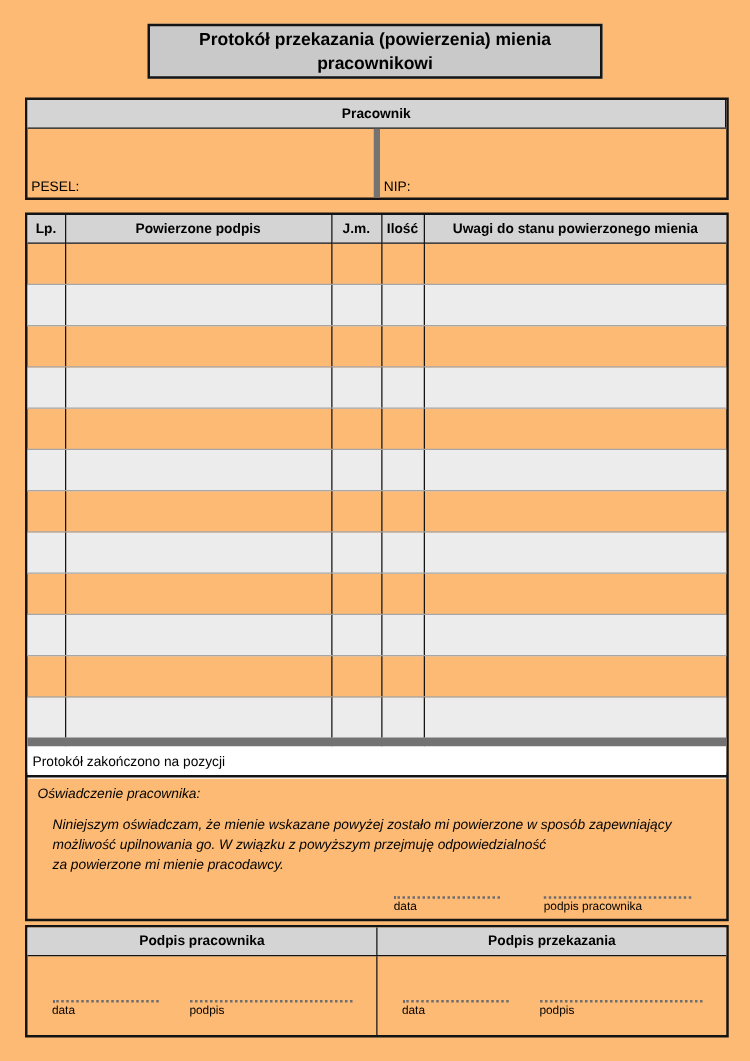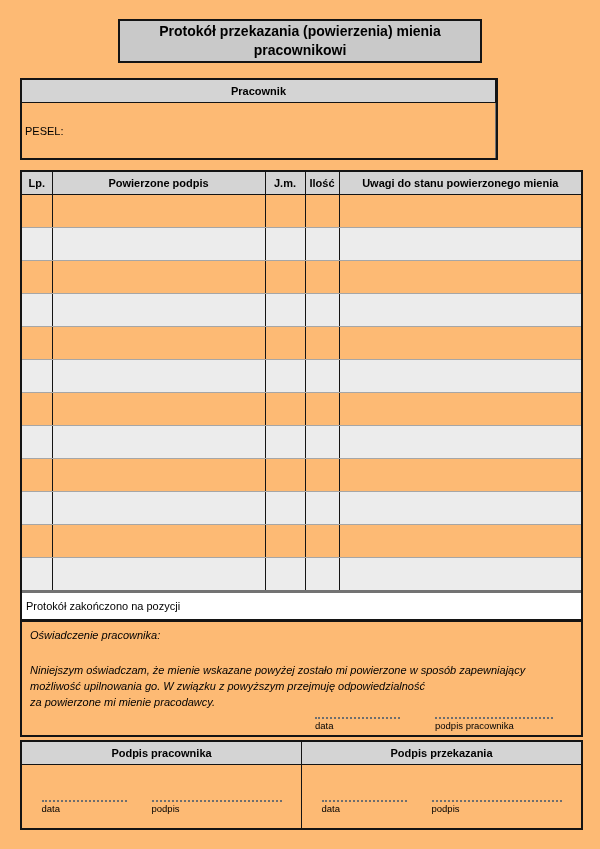--- a/index.html
+++ b/index.html
@@ -13,36 +13,36 @@
   }
   
   .title-box {
     position:absolute; left:118px; top:19px; width:364px; height:44px;
     box-sizing:border-box; border:2px solid #141414; background:#c9c9c9;
     display:flex; align-items:center; justify-content:center; text-align:center;
     font-weight:bold; font-size:14px; line-height:1.35;
   }
   
   .party-table {
-    position:absolute; left:20px; top:78px; width:478px; height:82px;
+    position:absolute; left:20px; top:78px; width:563px; height:82px;
     box-sizing:border-box; border:2px solid #141414;
     display:flex; flex-direction:column;
   }
   .party-head { display:flex; height:22px; background:#d4d4d4; border-bottom:1px solid #141414; }
   .party-head .cell {
     flex:1; display:flex; align-items:center; justify-content:center;
     font-weight:bold; font-size:11px;
   }
   .party-head .cell.first { border-right:1px solid #141414; }
   .party-body { flex:1; display:flex; }
   .party-body .cell {
     flex:1; display:flex; align-items:flex-end;
     font-size:11px; padding:2px 3px; box-sizing:border-box;
   }
-  .party-body .cell.first { border-right:1px solid #737373;align-items:center; }
+  .party-body .cell.first { border-right:5px solid #737373; }
   
   .main-table {
     position:absolute; left:20px; top:170px; width:563px; height:450px;
     box-sizing:border-box; border:2px solid #141414;
   }
   .main-table table {
     width:100%; height:100%; border-collapse:collapse; table-layout:fixed;
   }
   .main-table th {
     background:#d4d4d4; font-weight:bold; font-size:11px; height:22px;
@@ -50,31 +50,31 @@
     text-align:center; padding:0 1px;
   }
   .main-table th:last-child { border-right:none; }
   .main-table td.body-cell {
     border-right:1px solid #141414; border-bottom:1px solid #a6a6a6;
     height:32px; padding:0;
   }
   .main-table td.body-cell:last-child { border-right:none; }
   .main-table tr.stripe td { background:#ececec; }
   .main-table td.footer-cell {
-    border-top:3px solid #737373; height:22px; background:#fff;
+    border-top:7px solid #737373; height:22px; background:#fff;
     font-size:11px; padding:2px 4px; vertical-align:middle;
   }
   
   .statement-box {
     position:absolute; left:20px; top:620px; width:563px; height:117px;
     box-sizing:border-box; border:2px solid #141414;
     font-style:italic; font-size:11px; padding:7px 8px;
   }
-  .statement-heading { margin:0 0 22px 0; }
-  .statement-body { margin:0; white-space:pre-line; line-height:1.45; }
+  .statement-heading { margin:0 0 2px 0; }
+  .statement-body { margin:12px; white-space:pre-line; line-height:1.45; }
   .statement-sign {
     position:absolute; right:28px; bottom:4px;
     display:flex; gap:35px; font-style:normal;
   }
   .sig-block { text-align:left; }
   .sig-block .dotline { border-top:2px dotted #6e6e6e; height:0; margin-bottom:1px; }
   .sig-block .sig-label { font-size:9.5px; color:#000; }
   .statement-sign .sig-block.date-block { width:85px; }
   .statement-sign .sig-block.podpis-block { width:118px; }
   
@@ -107,20 +107,23 @@
     <span>Protokół przekazania (powierzenia) mienia pracownikowi</span>
   </div>
 
   <div class="party-table">
     <div class="party-head">
       <div class="cell first">Pracownik</div>
     </div>
     <div class="party-body">
       <div class="cell first">
         <span>PESEL:</span>
+      </div>
+      <div class="cell">
+        <span>NIP:</span>
       </div>
     </div>
   </div>
 
   <div class="main-table">
     <table>
       <colgroup>
         <col style="width:30px">
           <col style="width:213px">
           <col style="width:40px">

